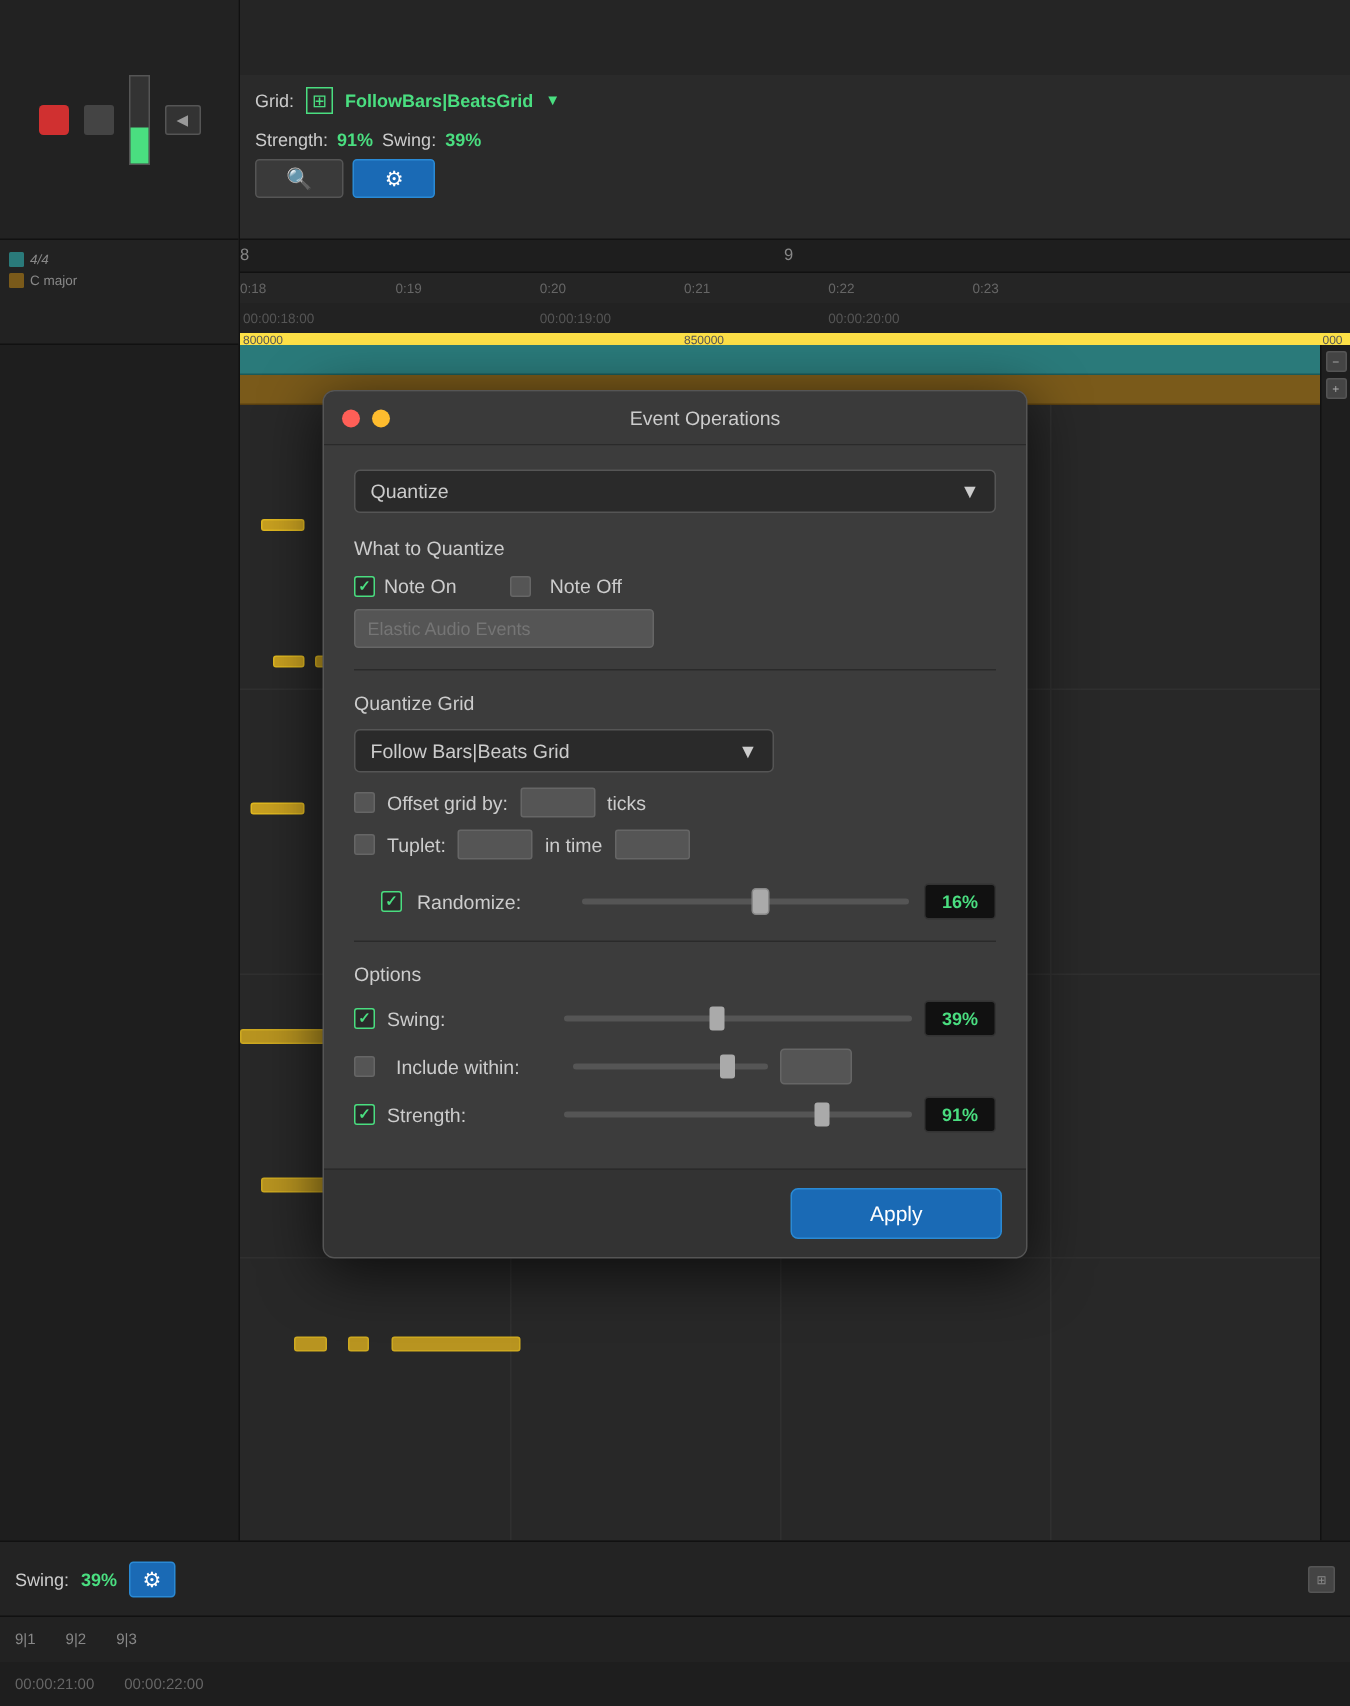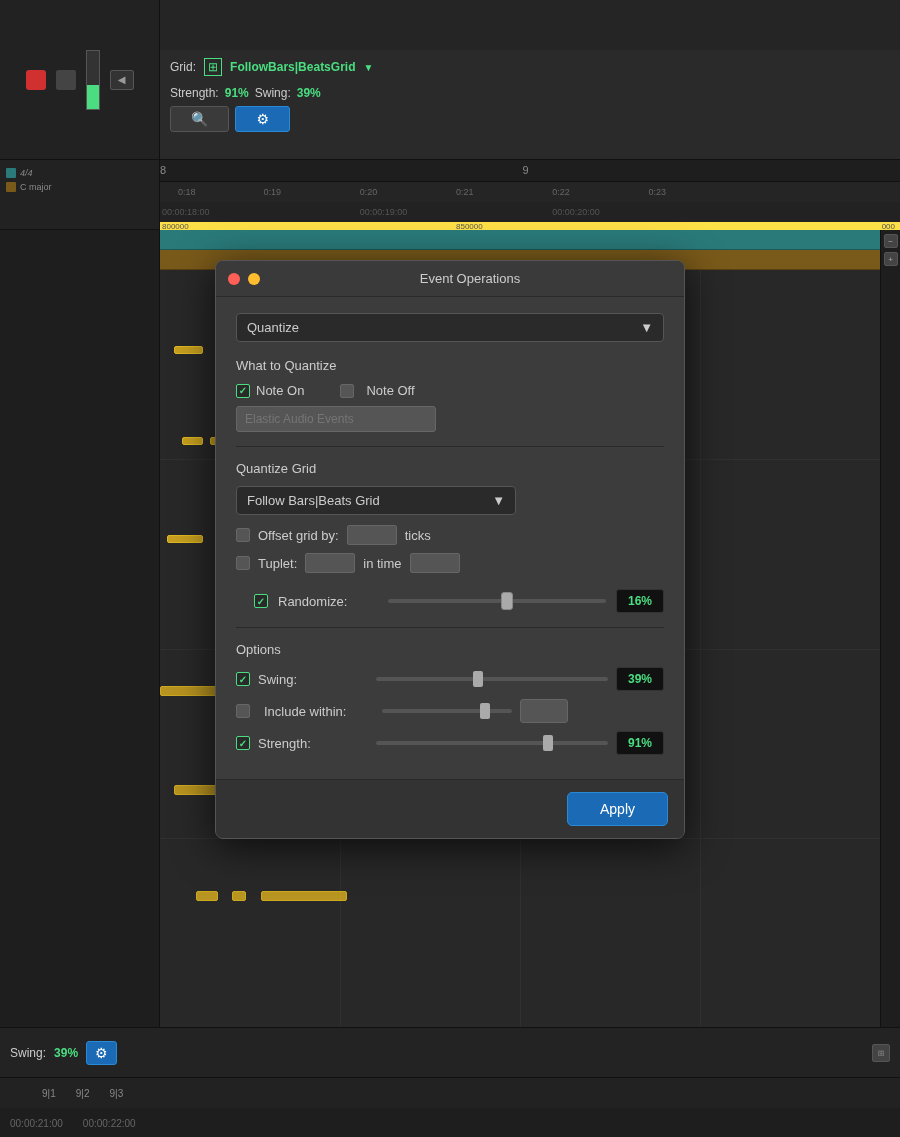--- a/index.html
+++ b/index.html
@@ -488,21 +488,21 @@
       background: #333;
       padding: 12px 16px;
       display: flex;
       justify-content: flex-end;
       border-top: 1px solid #2a2a2a;
     }
     .apply-btn {
       background: #1a6ab5;
       border: 1px solid #2a8ad5;
       border-radius: 5px;
-      padding: 8px 32px;
+      padding: 8px 52px;
       color: #fff;
       font-size: 14px;
       font-weight: 500;
       cursor: pointer;
     }
   </style>
 </head>
 <body>
 
 <div class="daw-bg"></div>
@@ -557,21 +557,21 @@
 </div>
 
 <div style="position:absolute; top:160px; left:160px; right:0; height:70px; background:#222; border-bottom:2px solid #ff9800;">
 
   <div style="height:22px; background:#1e1e1e; position:relative; border-bottom:1px solid #111;">
     <span style="position:absolute; left:0; top:4px; font-size:11px; color:#888;">8</span>
     <span style="position:absolute; left:49%; top:4px; font-size:11px; color:#888;">9</span>
   </div>
 
   <div style="height:20px; background:#252525; position:relative; display:flex; align-items:center; padding:0 5px; gap:0;">
-    <span style="position:absolute; left:18px; font-size:9px; color:#666;">0:18</span>
+    <span style="position:absolute; left:0; font-size:9px; color:#666;">0:18</span>
     <span style="position:absolute; left:14%; font-size:9px; color:#666;">0:19</span>
     <span style="position:absolute; left:27%; font-size:9px; color:#666;">0:20</span>
     <span style="position:absolute; left:40%; font-size:9px; color:#666;">0:21</span>
     <span style="position:absolute; left:53%; font-size:9px; color:#666;">0:22</span>
     <span style="position:absolute; left:66%; font-size:9px; color:#666;text-align:right;">0:23</span>
   </div>
 
   <div style="height:20px; background:#222; position:relative; display:flex; align-items:center; padding:0 5px;">
     <span style="position:absolute; left:2px; font-size:9px; color:#555;">00:00:18:00</span>
     <span style="position:absolute; left:27%; font-size:9px; color:#555;">00:00:19:00</span>
@@ -651,21 +651,21 @@
 <div class="bottom-bar">
   <div class="bottom-bar-top">
     <span class="bottom-label">Swing:</span>
     <span class="bottom-green">39%</span>
     <button class="bottom-gear-btn">⚙</button>
     <div style="margin-left:auto; width:18px; height:18px; background:#444; border:1px solid #555; border-radius:2px; cursor:pointer;">
       <div style="font-size:8px; color:#888; text-align:center; line-height:18px;">⊞</div>
     </div>
   </div>
   <div class="bottom-bar-row2">
-    <span style="font-size:10px; color:#888;margin-left:32px;">9|1</span>
+    <span style="font-size:10px; color:#888;">9|1</span>
     <span style="font-size:10px; color:#888;">9|2</span>
     <span style="font-size:10px; color:#888;">9|3</span>
   </div>
   <div class="bottom-bar-row3">
     <span class="bottom-timecode">00:00:21:00</span>
     <span class="bottom-timecode">00:00:22:00</span>
   </div>
 </div>
 
 <div class="modal-overlay">

